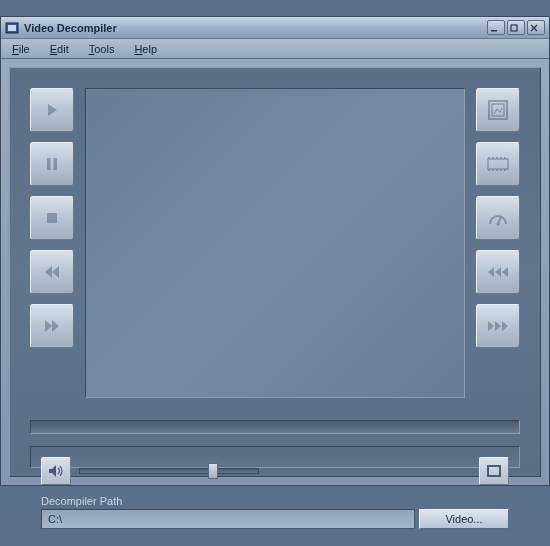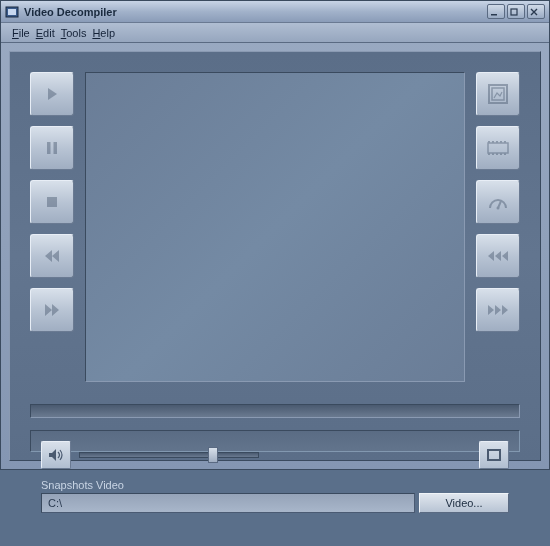--- a/index.html
+++ b/index.html
@@ -10,20 +10,21 @@
   width: 550px;
   height: 546px;
   overflow: hidden;
 }
 .window {
   width: 550px;
   height: 470px;
   background: linear-gradient(180deg, #b8c5d8 0%, #9aaac2 3%, #8496b2 100%);
   border: 1px solid #3a4a5e;
   position: relative;
+  margin-top: 16px;
 }
 .titlebar {
   height: 22px;
   background: linear-gradient(180deg, #c8d4e6 0%, #a2b2ca 50%, #8a9cb8 100%);
   display: flex;
   align-items: center;
   padding: 0 4px;
   border-bottom: 1px solid #6a7a92;
 }
 .titlebar svg { margin-right: 5px; flex-shrink: 0; }
@@ -41,20 +42,21 @@
   border-radius: 2px;
   display: flex; align-items: center; justify-content: center;
   cursor: pointer;
 }
 .menubar {
   height: 20px;
   background: linear-gradient(180deg, #b0bed2 0%, #96a6be 100%);
   display: flex;
   align-items: center;
   padding: 0 8px;
+  gap: 14px;
   border-bottom: 1px solid #5a6a82;
 }
 .menu-item {
   color: #142238;
   cursor: pointer;
   padding: 2px 3px;
 }
 .menu-item u { text-decoration: underline; }
 .client {
   position: absolute;
@@ -300,21 +302,21 @@
         <div class="vol-slider">
           <div class="vol-thumb"></div>
         </div>
         <div class="spacer"></div>
         <div class="fs-btn">
           <svg width="14" height="12" viewBox="0 0 14 12">
               <rect x="1" y="1" width="12" height="10" fill="none" stroke="#4a5a70" stroke-width="2"></rect>
             </svg>
         </div>
       </div>
-      <div class="path-label">Snapshots Video</div>
+      <div class="path-label">Decompiler Path</div>
       <div class="path-row">
         <input class="path-input" value="C:\" style="">
         <button class="browse-btn">Video...</button>
       </div>
     </div>
 
   </div>
 </div>
 
 </body></html>

